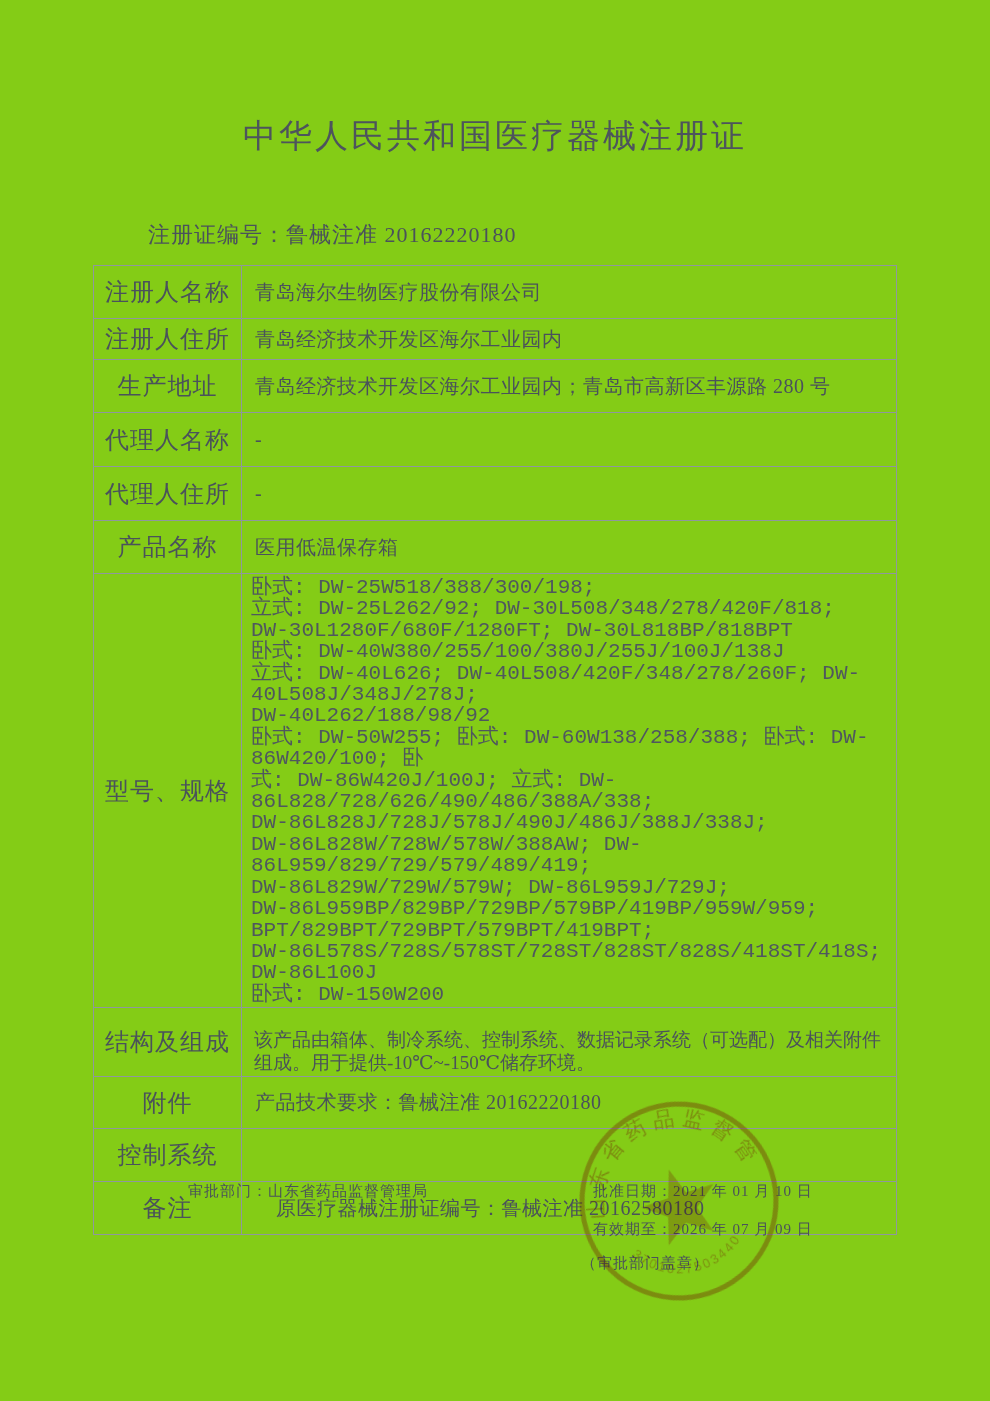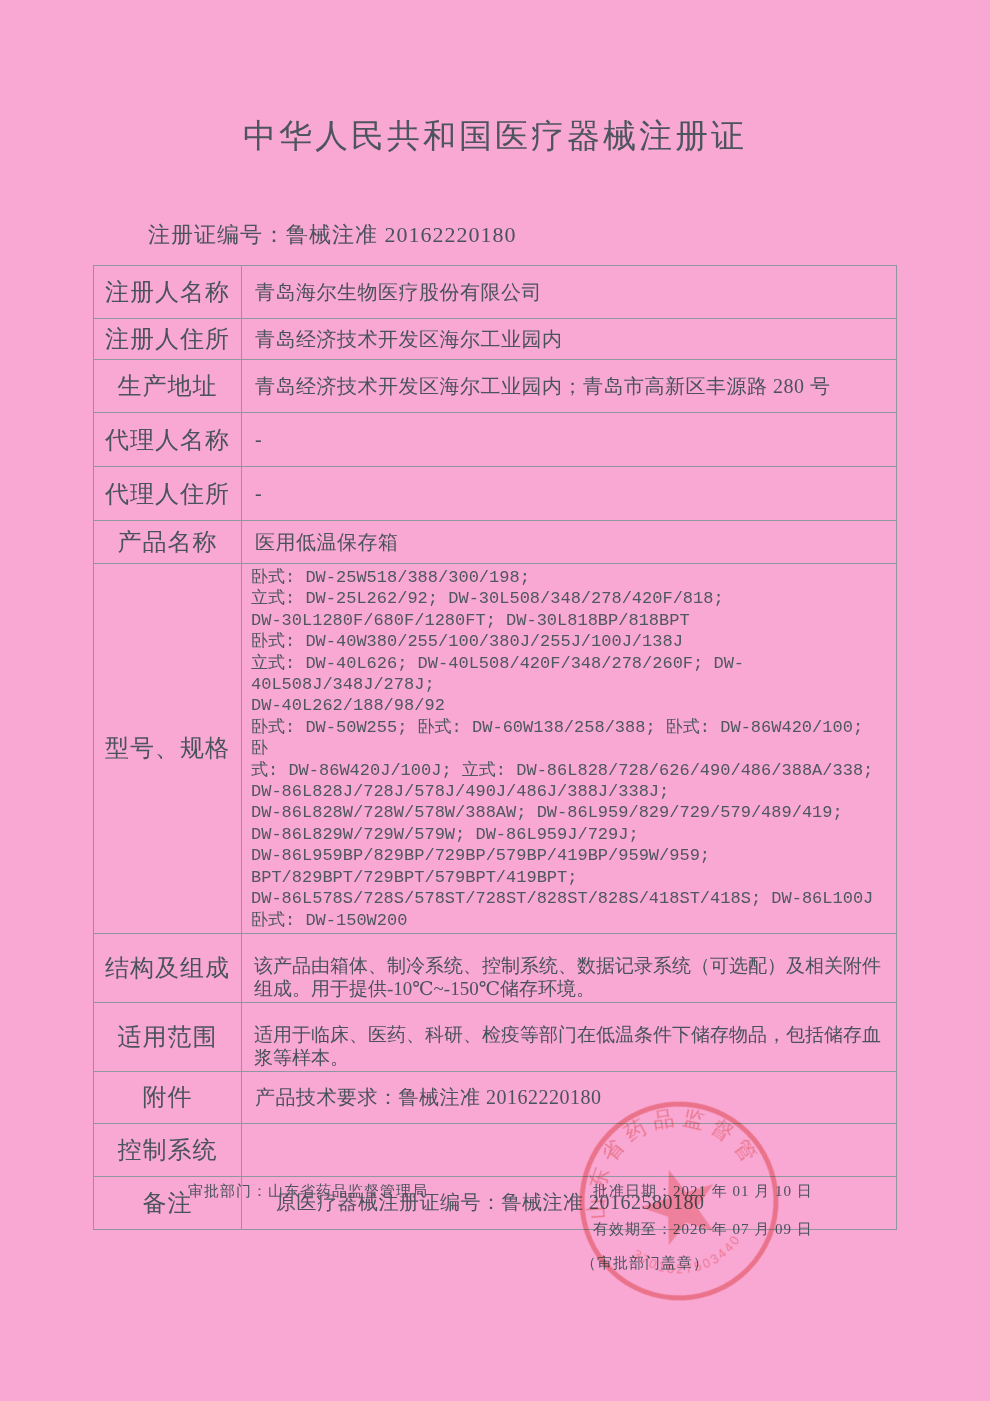--- a/index.html
+++ b/index.html
@@ -4,21 +4,21 @@
 <style>
   html,body{margin:0;padding:0;}
   body{
     width:990px;height:1401px;
     background:#fdfdfc;
     font-family:"Liberation Serif","DejaVu Serif",serif;
     color:#4a525b;
     position:relative;
     overflow:hidden;
   }
-  .page{position:absolute;inset:0;background:#f9a8d4;}
+  .page{position:absolute;inset:0;background:#84cc16;}
   .doc-title{
     position:absolute;left:0;top:114px;width:990px;
     text-align:center;font-size:33px;letter-spacing:3px;
     color:#4d545d;font-weight:500;
   }
   .reg-line{
     position:absolute;left:148px;top:220px;
     font-size:22px;letter-spacing:1px;color:#4a525b;
   }
   table.cert{
@@ -34,21 +34,21 @@
     width:139px;text-align:center;
     font-size:24px;letter-spacing:1px;
     padding:0 4px;
   }
   td.val{
     font-size:20px;padding:2px 10px 2px 13px;
     letter-spacing:0.5px;
   }
   tr.models td.val{
     font-family:"Liberation Mono","DejaVu Sans Mono",monospace;
-    font-size:17px;line-height:21.4px;letter-spacing:0;
+    font-size:21px;line-height:21.4px;letter-spacing:0;
     padding:3px 6px 2px 9px;
     white-space:pre-line;
     vertical-align:top;
     color:#4f575f;
   }
   tr.dense td.val{
     font-size:19px;line-height:23px;letter-spacing:0;
     padding:20px 8px 2px 12px;
   }
   td.val.indent{padding-left:34px;}
@@ -89,21 +89,21 @@
         <td class="val">青岛经济技术开发区海尔工业园内；青岛市高新区丰源路 280 号</td>
       </tr>
       <tr style="height:54px;">
         <td class="lbl">代理人名称</td>
         <td class="val">-</td>
       </tr>
       <tr style="height:54px;">
         <td class="lbl">代理人住所</td>
         <td class="val">-</td>
       </tr>
-      <tr style="height:43px;">
+      <tr style="height:53px;">
         <td class="lbl">产品名称</td>
         <td class="val">医用低温保存箱</td>
       </tr>
       <tr class="models" style="height:323px;">
         <td class="lbl">型号、规格</td>
         <td class="val">卧式: DW-25W518/388/300/198;
 立式: DW-25L262/92; DW-30L508/348/278/420F/818;
 DW-30L1280F/680F/1280FT; DW-30L818BP/818BPT
 卧式: DW-40W380/255/100/380J/255J/100J/138J
 立式: DW-40L626; DW-40L508/420F/348/278/260F; DW-40L508J/348J/278J;
@@ -114,24 +114,20 @@
 DW-86L828W/728W/578W/388AW; DW-86L959/829/729/579/489/419;
 DW-86L829W/729W/579W; DW-86L959J/729J;
 DW-86L959BP/829BP/729BP/579BP/419BP/959W/959;
 BPT/829BPT/729BPT/579BPT/419BPT;
 DW-86L578S/728S/578ST/728ST/828ST/828S/418ST/418S; DW-86L100J
 卧式: DW-150W200</td>
       </tr>
       <tr class="dense" style="height:52px;">
         <td class="lbl">结构及组成</td>
         <td class="val">该产品由箱体、制冷系统、控制系统、数据记录系统（可选配）及相关附件组成。用于提供-10℃~-150℃储存环境。</td>
-      </tr>
-      <tr class="dense" style="height:50px;">
-        <td class="lbl">适用范围</td>
-        <td class="val">适用于临床、医药、科研、检疫等部门在低温条件下储存物品，包括储存血浆等样本。</td>
       </tr>
       <tr style="height:52px;">
         <td class="lbl">附件</td>
         <td class="val">产品技术要求：鲁械注准 20162220180</td>
       </tr>
       <tr style="height:53px;">
         <td class="lbl">控制系统</td>
         <td class="val"></td>
       </tr>
       <tr style="height:53px;">

